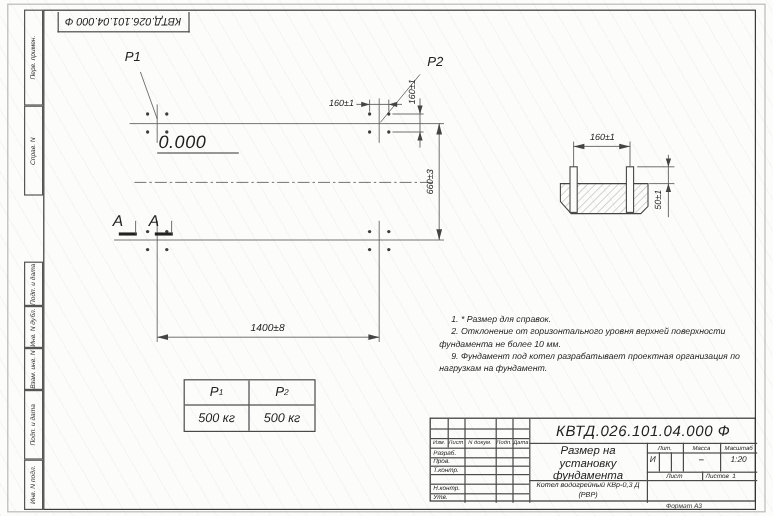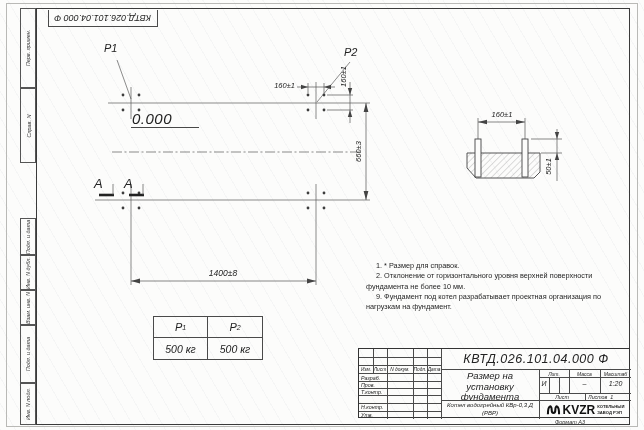--- a/index.html
+++ b/index.html
@@ -19,21 +19,21 @@
   .frame{left:36px;top:8px;width:594px;height:417px;border:1.5px solid #3a3a3a}
   .lw{left:0;top:0;pointer-events:none}
   .dimtxt{font-size:7.5px;font-style:italic;color:#222;white-space:nowrap}
   .tb-v{position:absolute;width:0;border-left:1px solid #4a4a4a}
   .tb-h{position:absolute;height:0;border-top:1px solid #4a4a4a}
   .tb-cell{position:absolute;font-style:italic;color:#222;overflow:hidden;white-space:nowrap}
   .loads{left:153px;top:316px;width:110px;height:44px;border:1px solid #4a4a4a;display:grid;
          grid-template-columns:1fr 1fr;grid-template-rows:21px 1fr;background:transparent}
   .loads>div{display:flex;align-items:center;justify-content:center;font-style:italic}
   .loads .bR{border-right:1px solid #4a4a4a}.loads .bB{border-bottom:1px solid #4a4a4a}
-  .notes{left:366px;top:261px;width:262px;font-size:7.3px;line-height:1.42;color:#1f1f1f}
+  .notes{left:366px;top:261px;width:262px;font-size:7.3px;font-style:italic;line-height:1.42;color:#1f1f1f}
   .notes p{text-indent:10px}
 </style>
 </head>
 <body>
 
 <div class="sheet">
 
   <svg class="abs lw" width="644" height="430" viewBox="0 0 644 430">
     <defs>
       <pattern id="h45" width="4.5" height="4.5" patternUnits="userSpaceOnUse" patternTransform="rotate(45)">
@@ -145,21 +145,21 @@
     </div>
   <div class="abs mbox" style="top:383px;height:42px">
       <span class="rot">Инв. N подл.</span>
     </div>
 
   <div class="abs" style="left:48px;top:9.5px;width:110px;height:17px;border:1px solid #4a4a4a;border-top:none;display:flex;align-items:center;justify-content:center">
     <span class="flip it" style="font-size:9px;color:#222">КВТД.026.101.04.000 Ф</span>
   </div>
 
   <div class="abs it" style="left:104px;top:42px;font-size:11px">P1</div>
-  <div class="abs it" style="left:344px;top:46px;font-size:11px">P2</div>
+  <div class="abs it" style="left:356px;top:46px;font-size:11px">P2</div>
   <div class="abs it" style="left:132px;top:110px;font-size:15px;letter-spacing:.5px">0.000</div>
   <div class="abs it" style="left:94px;top:176px;font-size:13px">А</div>
   <div class="abs it" style="left:124px;top:176px;font-size:13px">А</div>
   <div class="abs dimtxt ctr" style="left:195px;top:268px;width:56px;font-size:8.5px">1400±8</div>
   <div class="abs dimtxt ctr" style="left:343px;top:146.5px;width:30px;transform:rotate(-90deg)">660±3</div>
   <div class="abs dimtxt" style="left:262px;top:81px;width:33px;text-align:right">160±1</div>
   <div class="abs dimtxt ctr" style="left:328px;top:72px;width:30px;transform:rotate(-90deg)">160±1</div>
 
   <div class="abs dimtxt ctr" style="left:480px;top:110px;width:44px">160±1</div>
   <div class="abs dimtxt ctr" style="left:533px;top:161.5px;width:30px;transform:rotate(-90deg)">50±1</div>
@@ -232,27 +232,17 @@
     <div class="tb-cell ctr" style="left:241px;top:21.5px;width:31px;font-size:5px">Масштаб</div>
     <div class="tb-cell ctr" style="left:180px;top:31px;width:10px;font-size:7px">И</div>
     <div class="tb-cell ctr" style="left:210px;top:31px;width:31px;font-size:7px">–</div>
     <div class="tb-cell ctr" style="left:241px;top:31px;width:31px;font-size:7px">1:20</div>
 
     <div class="tb-cell ctr" style="left:180px;top:44.8px;width:46px;font-size:5.3px">Лист</div>
     <div class="tb-cell" style="left:229px;top:44.8px;width:43px;font-size:5.3px">
       <span>Листов</span>&nbsp;&nbsp;<span>1</span>
     </div>
 
-    <div class="abs" style="left:180px;top:51px;width:92px;height:19px;display:flex;align-items:center;justify-content:center;gap:2px">
-      <svg width="15" height="13" viewBox="0 0 16 14">
-        <path d="M2 12 C2 2 6 2 6 7 C6 12 10 12 10 7 C10 2 14 2 14 12" stroke="#111" fill="none" stroke-width="2.2"></path>
-      </svg>
-      <span style="font-weight:bold;font-size:12px;color:#111;font-style:normal">KVZR</span>
-      <span style="font-size:4.2px;font-weight:bold;color:#222;line-height:1.2;font-style:normal">
-        <span style="display:block">КОТЕЛЬНЫЙ</span>
-        <span style="display:block">ЗАВОД РЭП</span>
-      </span>
-    </div>
   </div>
 
   <div class="abs it ctr" style="left:545px;top:418.5px;width:50px;font-size:5.5px;color:#333">Формат А3</div>
 
 </div>
 
 </body></html>

